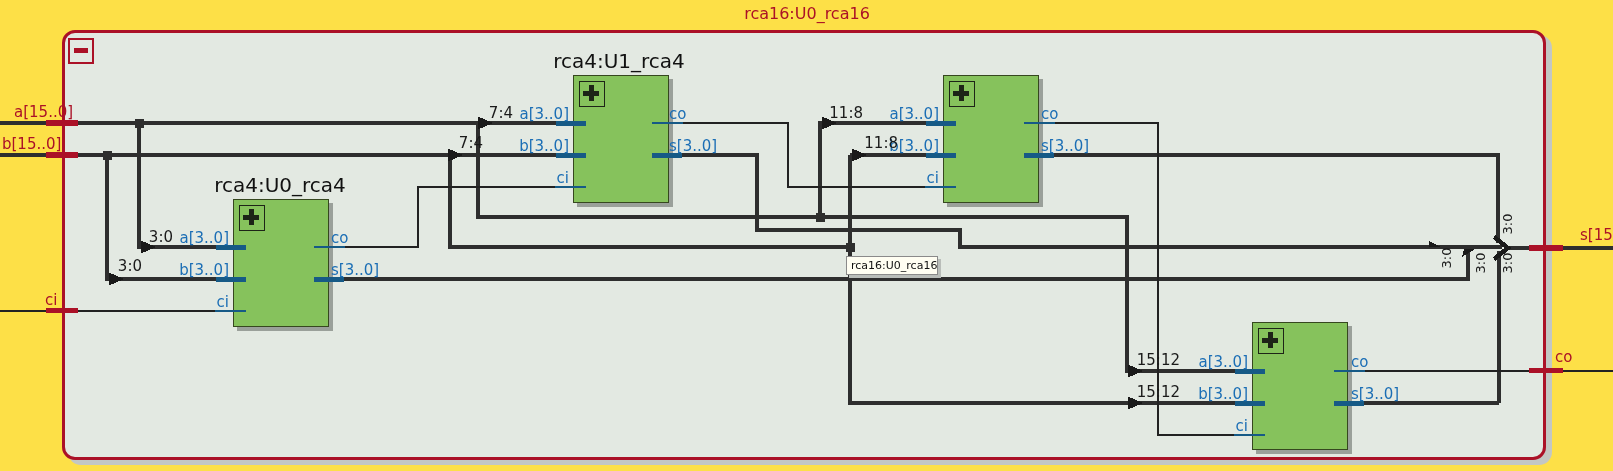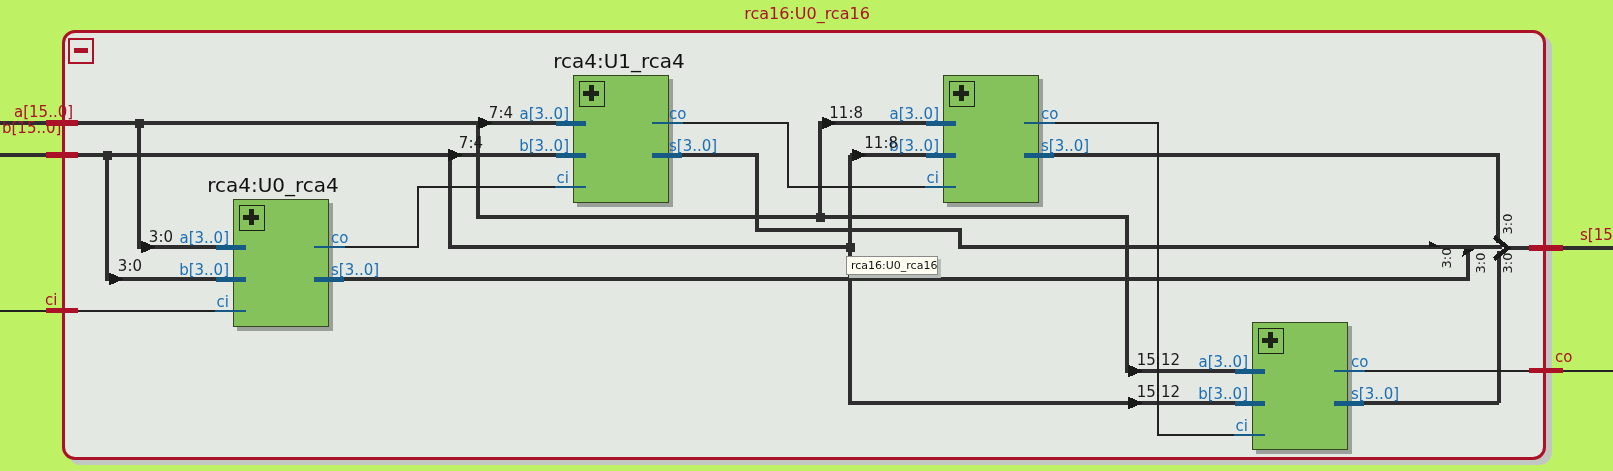--- a/index.html
+++ b/index.html
@@ -1,16 +1,16 @@
 <!DOCTYPE html>
 <html><head>
 <meta charset="utf-8">
 <style>
   html,body{margin:0;padding:0;background:#ffffff;}
-  #canvas{position:relative;width:1613px;height:471px;background:#bef264;overflow:hidden;
+  #canvas{position:relative;width:1613px;height:471px;background:#fde047;overflow:hidden;
           font-family:"DejaVu Sans","Liberation Sans",sans-serif;}
   .abs{position:absolute;}
   
   #hier-box{position:absolute;left:62px;top:30px;width:1478px;height:424px;
             background:#e3e9e2;border:3px solid #ab1127;border-radius:13px;
             box-shadow:6px 5px 0 #c3c7c3;}
   #collapse-btn{position:absolute;left:68px;top:38px;width:22px;height:22px;
                 border:2px solid #ab1127;background:#e3e9e2;}
   #collapse-btn .bar{position:absolute;left:4px;top:8px;width:14px;height:5px;background:#ab1127;}
   
@@ -143,21 +143,21 @@
 
     <g fill="#ab1127">
       <rect x="46" y="120" width="32" height="6"></rect>
       <rect x="46" y="152" width="32" height="6"></rect>
       <rect x="46" y="308" width="32" height="5"></rect>
       <rect x="1529" y="245" width="34" height="6"></rect>
       <rect x="1529" y="368" width="34" height="5"></rect>
     </g>
   </svg>
 
-  <div class="lbl title" style="left:178px;top:177px;width:190px;">rca4:U0_rca4</div>
+  <div class="lbl title" style="left:185px;top:177px;width:190px;">rca4:U0_rca4</div>
   <div class="lbl title" style="left:524px;top:53px;width:190px;">rca4:U1_rca4</div>
 
   <div class="lbl port ra" style="left:159px;top:230px;width:70px;">a[3..0]</div>
   <div class="lbl port ra" style="left:159px;top:262px;width:70px;">b[3..0]</div>
   <div class="lbl port ra" style="left:159px;top:294px;width:70px;">ci</div>
   <div class="lbl port" style="left:331px;top:230px;">co</div>
   <div class="lbl port" style="left:331px;top:262px;">s[3..0]</div>
   <div class="lbl ra" style="left:127px;top:229px;width:46px;">3:0</div>
   <div class="lbl ra" style="left:96px;top:258px;width:46px;">3:0</div>
 
@@ -179,21 +179,21 @@
 
   <div class="lbl port ra" style="left:1178px;top:354px;width:70px;">a[3..0]</div>
   <div class="lbl port ra" style="left:1178px;top:386px;width:70px;">b[3..0]</div>
   <div class="lbl port ra" style="left:1178px;top:418px;width:70px;">ci</div>
   <div class="lbl port" style="left:1351px;top:354px;">co</div>
   <div class="lbl port" style="left:1351px;top:386px;">s[3..0]</div>
   <div class="lbl ra" style="left:1120px;top:352px;width:60px;">15:12</div>
   <div class="lbl ra" style="left:1120px;top:384px;width:60px;">15:12</div>
 
   <div class="lbl ext" style="left:14px;top:104px;">a[15..0]</div>
-  <div class="lbl ext" style="left:2px;top:120px;">b[15..0]</div>
+  <div class="lbl ext" style="left:2px;top:136px;">b[15..0]</div>
   <div class="lbl ext" style="left:45px;top:292px;">ci</div>
   <div class="lbl ext" style="left:1580px;top:227px;">s[15..0]</div>
   <div class="lbl ext" style="left:1555px;top:349px;">co</div>
 
   <div class="lbl rot" style="left:1433px;top:251px;">3:0</div>
   <div class="lbl rot" style="left:1467px;top:256px;">3:0</div>
   <div class="lbl rot" style="left:1494px;top:217px;">3:0</div>
   <div class="lbl rot" style="left:1494px;top:256px;">3:0</div>
 
   <div id="tooltip">rca16:U0_rca16</div>

